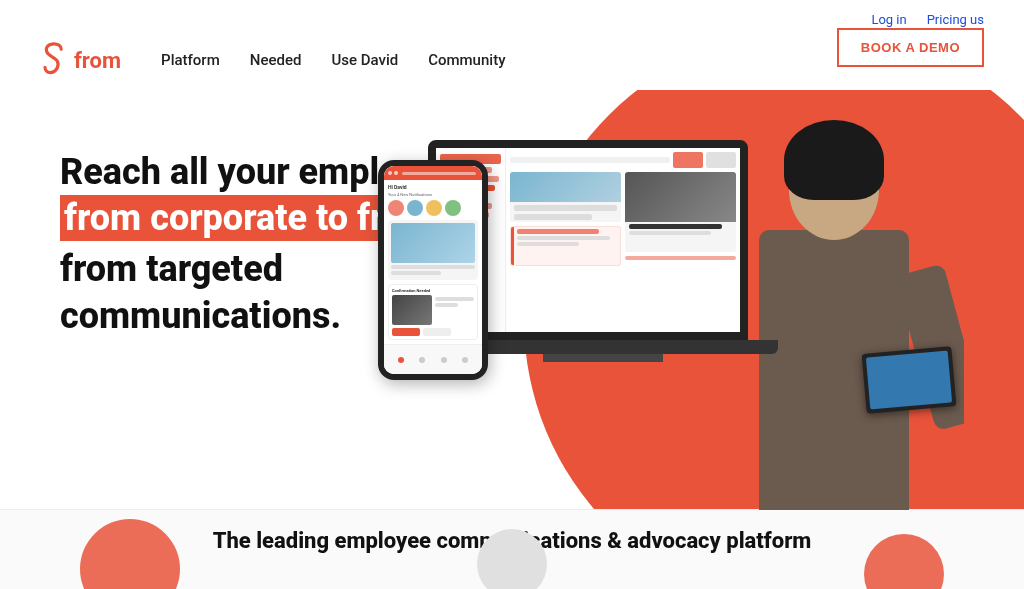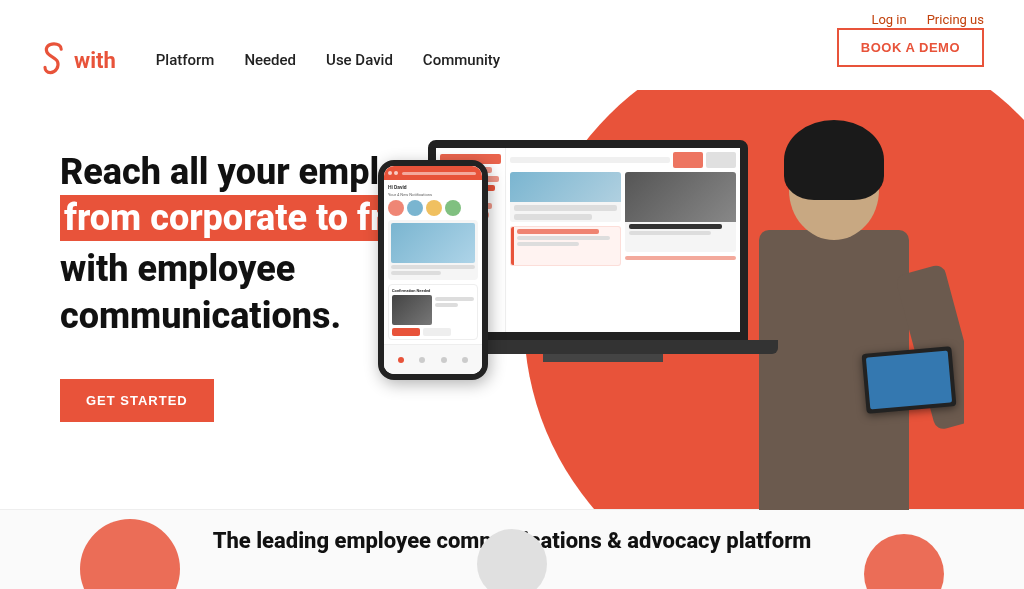--- a/index.html
+++ b/index.html
@@ -18,21 +18,21 @@
       position: absolute;
       top: 12px;
       right: 40px;
       display: flex;
       gap: 20px;
       font-size: 13px;
       color: #333;
     }
     .header-top-right a {
       text-decoration: none;
-      color: #c2410c;
+      color: #1d4ed8;
       text-align: right;
     }
     .logo {
       display: flex;
       align-items: center;
       gap: 6px;
       text-decoration: none;
       color: #e8533a;
       font-size: 22px;
       font-weight: 700;
@@ -366,21 +366,21 @@
     <a href="#">Log in</a>
     <a href="#">Pricing us</a>
   </div>
 
   <div class="header" style="padding-top:30px;">
     <a href="#" class="logo">
 
       <svg class="logo-icon" viewBox="0 0 28 40" fill="none" xmlns="http://www.w3.org/2000/svg">
         <path d="M22 8 C22 4 18 2 14 2 C8 2 4 6 6 11 C8 16 16 17 18 22 C20 27 16 34 10 34 C6 34 4 31 4 28" stroke="#e8533a" stroke-width="3.5" stroke-linecap="round" fill="none"></path>
       </svg>
-      <span>with</span>
+      <span>from</span>
     </a>
 
     <nav class="nav">
       <a href="#">Platform</a>
       <a href="#">Needed</a>
       <a href="#">Use David</a>
       <a href="#">Community</a>
     </nav>
 
     <button class="book-demo-btn">BOOK A DEMO</button>
@@ -388,25 +388,24 @@
 </header>
 
 <section class="hero">
 
   <div class="coral-circle"></div>
 
   <div class="hero-content">
     <h1>
       <span style="font-size:36px;font-weight:800;color:#111;display:block;line-height:1.25;">Reach all your employees,</span>
       <span class="hero-highlight">from corporate to frontline,</span>
-      <span class="hero-headline-last" style="display:block;">with employee communications.</span>
+      <span class="hero-headline-last" style="display:block;">from targeted communications.</span>
     </h1>
 
     <div class="hero-buttons">
-      <button class="btn-get-started">GET STARTED</button>
     </div>
   </div>
 
   <div class="devices">
 
     <div class="laptop">
       <div class="laptop-screen">
         <div class="screen-content">
           <div class="screen-sidebar">
             <div style="height:10px;background:#e8533a;margin:2px;border-radius:2px;opacity:0.9;"></div>

